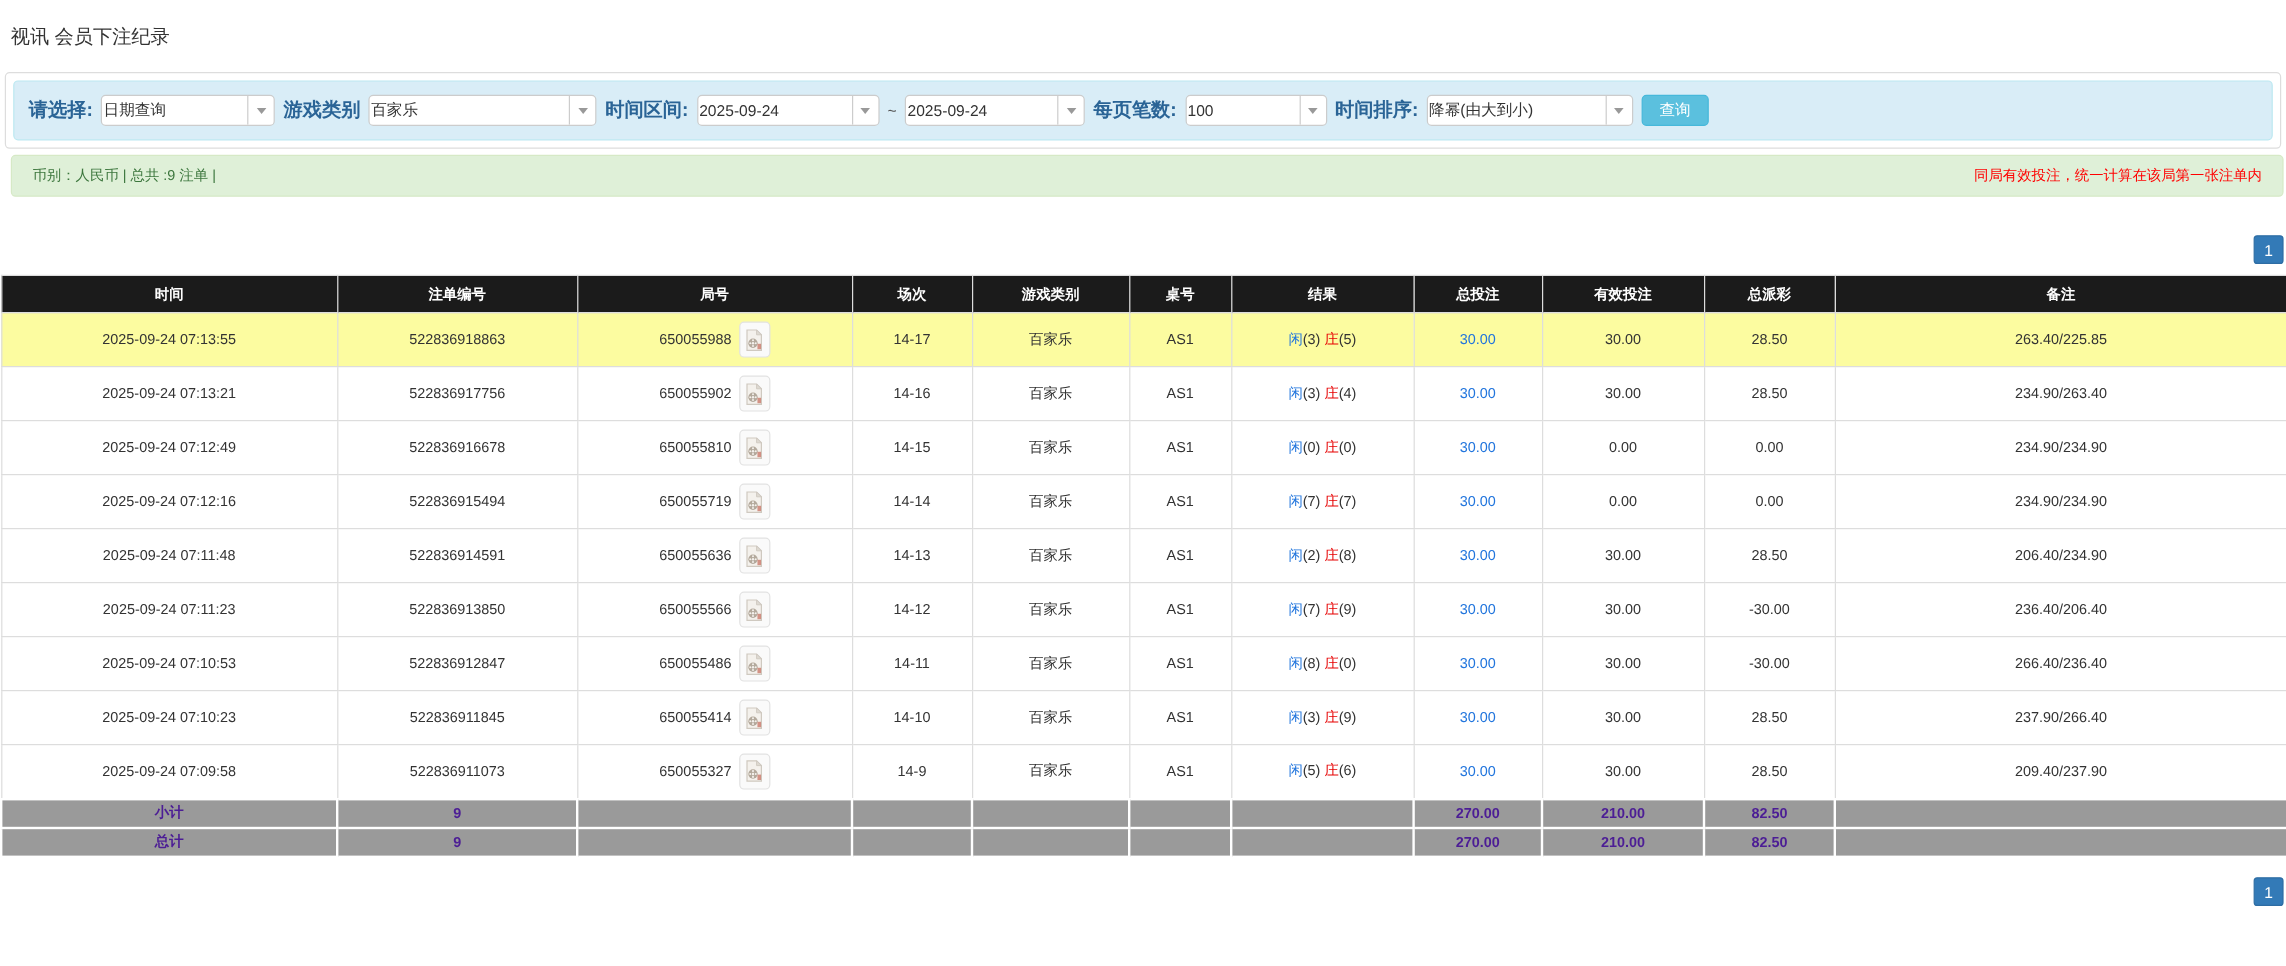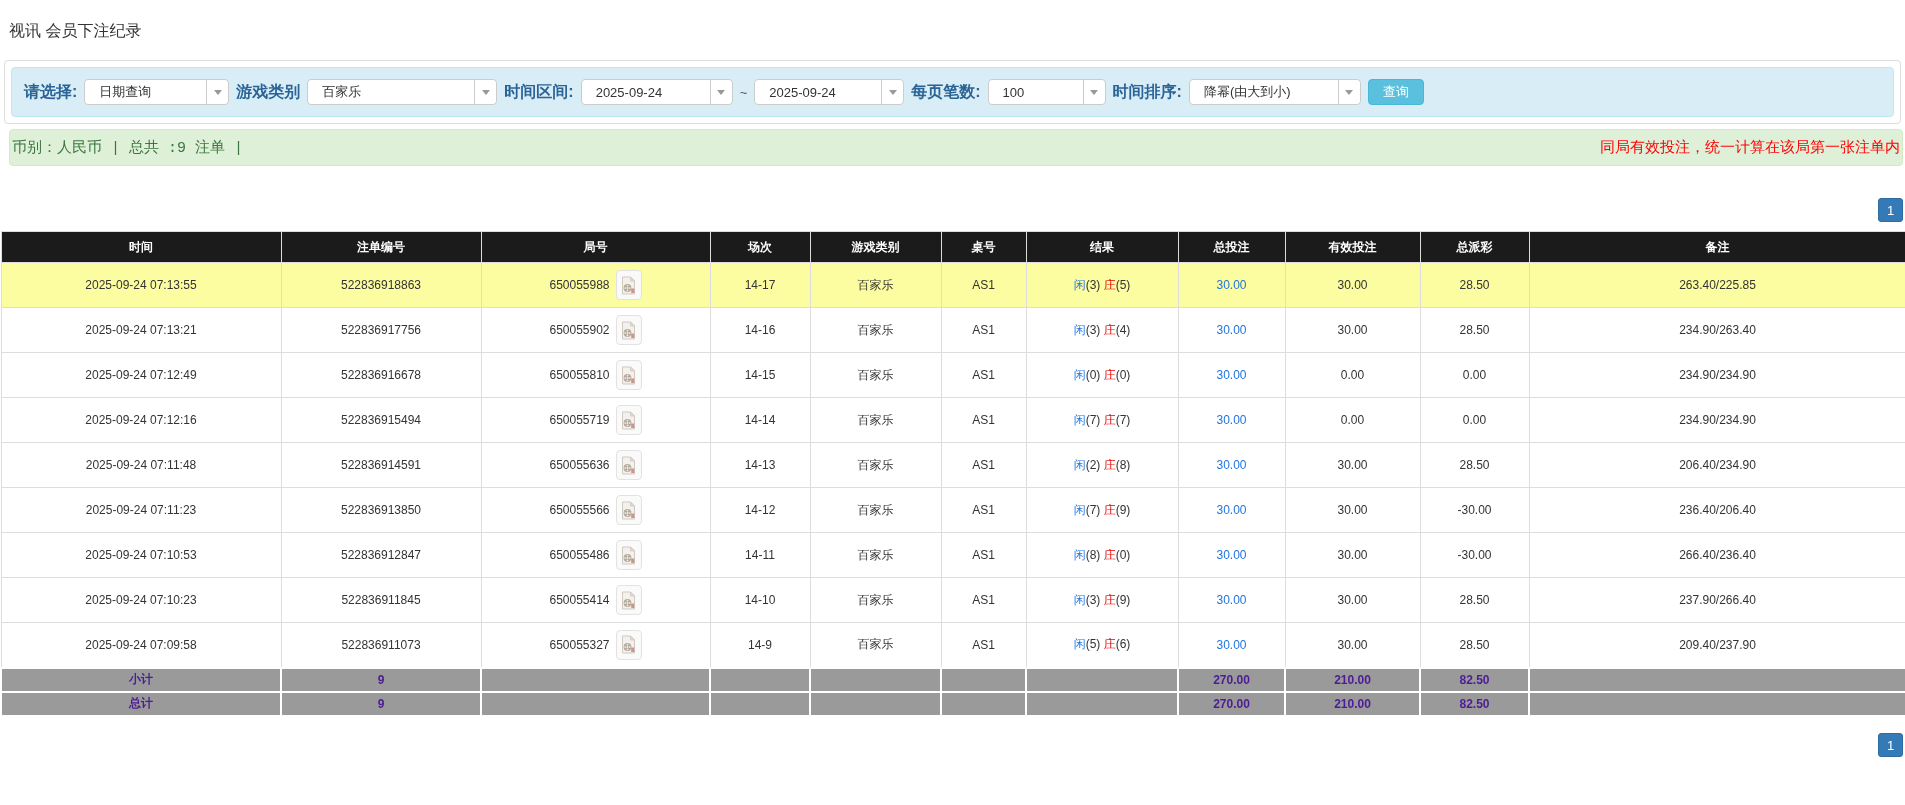--- a/index.html
+++ b/index.html
@@ -7,28 +7,28 @@
   body { font-family: "Liberation Sans", "DejaVu Sans", sans-serif; color: #333; }
 
   .page-title { font-size: 16px; font-weight: normal; color: #333; margin: 21px 0 0 9px; }
 
   .filter-wrap { margin: 18px 4px 0 4px; background: #fff; border: 1px solid #ddd; border-radius: 4px; padding: 6px; }
   .filter-bar { background: #d9edf7; border: 1px solid #bce8f1; border-radius: 4px; padding: 11px 12px; display: flex; align-items: center; gap: 7px; }
   .flabel { color: #2a6496; font-weight: bold; font-size: 16px; white-space: nowrap; }
   .tilde { color: #555; font-size: 13px; }
 
   .select { display: inline-flex; align-items: center; height: 26px; background: #fff; border: 1px solid #ccc; border-radius: 4px; overflow: hidden; cursor: pointer; }
-  .select .val { flex: 1; padding: 0 14px; font-size: 13px; color: #333; white-space: nowrap; overflow: hidden; }
+  .select .val { flex: 1; padding: 0 1px; font-size: 13px; color: #333; white-space: nowrap; overflow: hidden; }
   .select .arrow-box { width: 22px; height: 100%; border-left: 1px solid #ccc; display: flex; align-items: center; justify-content: center; }
   .caret { width: 0; height: 0; border-left: 4px solid transparent; border-right: 4px solid transparent; border-top: 5px solid #999; }
   .w145{width:145px}.w190{width:190px}.w152{width:152px}.w150{width:150px}.w118{width:118px}.w172{width:172px}
 
   .btn-search { height: 26px; padding: 0 14px; background: #5bc0de; border: 1px solid #46b8da; border-radius: 4px; color: #fff; font-size: 13px; cursor: pointer; font-family: Liberation Serif, serif; }
 
-  .summary-bar { margin: 5px 2px 0 9px; background: #dff0d8; border: 1px solid #d6e9c6; border-radius: 4px; padding: 8px 2px; display: flex; justify-content: space-between; align-items: center; font-size: 15px; font-family: Liberation Mono, monospace; }
+  .summary-bar { margin: 5px 2px 0 9px; background: #dff0d8; border: 1px solid #d6e9c6; border-radius: 4px; padding: 8px 17px; display: flex; justify-content: space-between; align-items: center; font-size: 12px; }
   .summary-left { color: #3c763d; }
   .summary-right { color: #ff0000; }
 
   .pager { text-align: right; }
   .pager.top { margin: 32px 2px 9px 0; }
   .pager.bottom { margin: 16px 2px 0 0; }
   .page-btn { display: inline-block; min-width: 25px; height: 24px; line-height: 24px; background: #337ab7; border: 1px solid #2e6da4; border-radius: 3px; color: #fff; font-size: 13px; text-align: center; cursor: pointer; }
 
   table.records { width: 1905px; border-collapse: collapse; table-layout: fixed; font-size: 12px; }
   table.records th { background: #1b1b1b; color: #fff; font-weight: bold; height: 31px; border: 1px solid #ddd; text-align: center; }

